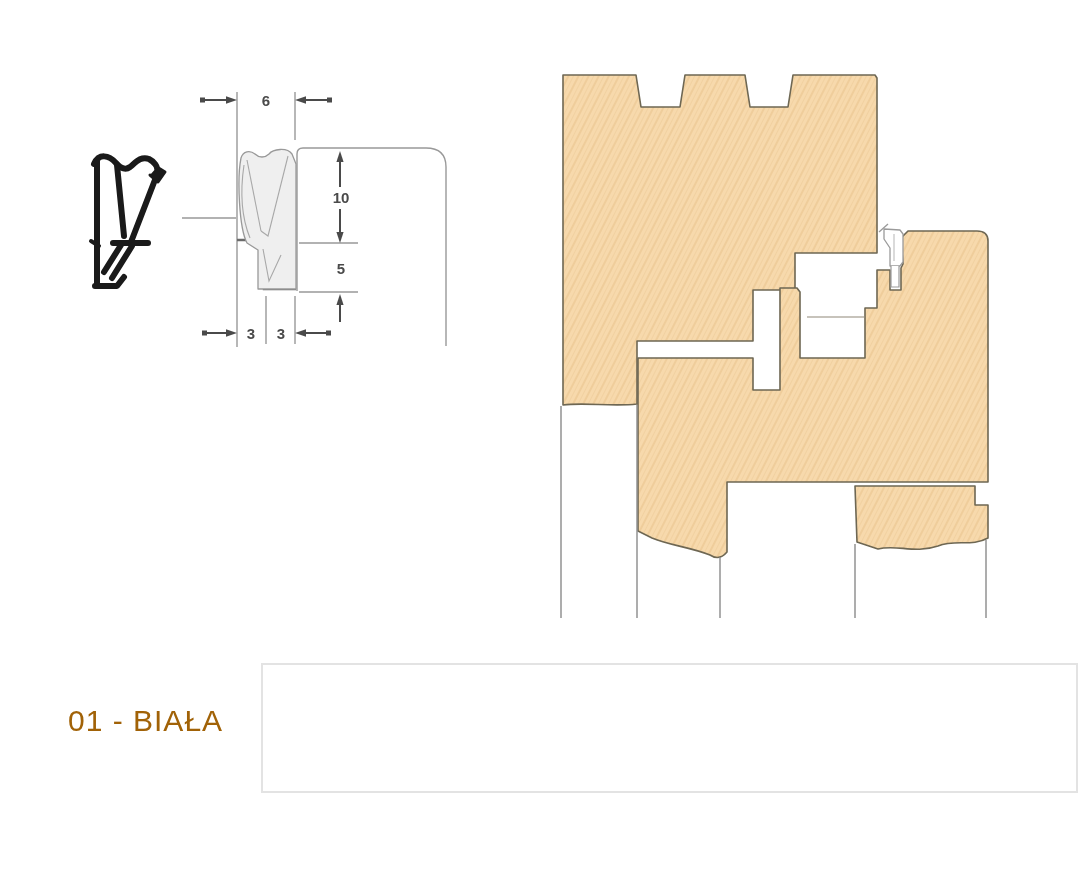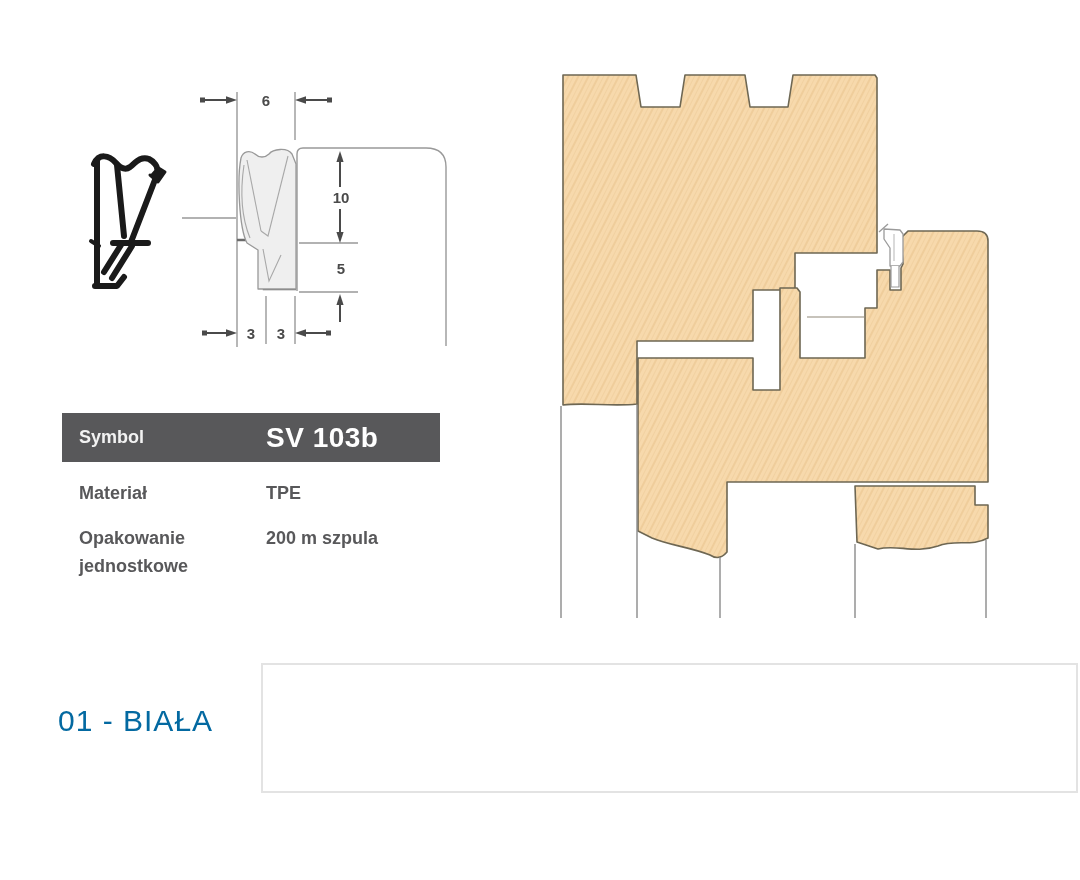--- a/index.html
+++ b/index.html
@@ -10,21 +10,21 @@
   
   #spec-table{left:62px;top:413px;width:378px;}
   .spec-header{display:flex;align-items:center;height:49px;background:#58585a;}
   .spec-header .lbl{width:187px;padding-left:17px;color:#f2f2f2;font-size:18px;font-weight:bold;}
   .spec-header .val{color:#ffffff;font-size:28px;font-weight:bold;letter-spacing:0.5px;}
   .spec-row{display:flex;color:#58585a;font-size:18px;font-weight:bold;margin-top:17px;line-height:28px;}
   .spec-row .lbl{width:187px;padding-left:17px;}
   .spec-row .val{flex:1;}
 
   
-  #variant-label{left:58px;top:704px;font-size:30px;color:#0369a1;letter-spacing:1px;}
+  #variant-label{left:68px;top:704px;font-size:30px;color:#a16207;letter-spacing:1px;}
   #color-swatch{left:261px;top:663px;width:817px;height:130px;background:#ffffff;
                 border:2px solid #e3e3e3;box-sizing:border-box;}
 
   svg text.dim{font-family:"Liberation Sans","DejaVu Sans",sans-serif;font-size:15px;font-weight:bold;
                fill:#4a4a4a;text-anchor:middle;}
 </style>
 </head>
 <body>
 
 <div id="canvas">
@@ -135,34 +135,17 @@
 
     <g stroke="#8a8a8a" stroke-width="1.4" fill="none">
       <path d="M561,406 L561,618"></path>
       <path d="M637,405 L637,618"></path>
       <path d="M720,557 L720,618"></path>
       <path d="M855,544 L855,618"></path>
       <path d="M986,540 L986,618"></path>
     </g>
   </svg>
 
-  <div class="abs" id="spec-table">
-    <div class="spec-header">
-      <span class="lbl">Symbol</span>
-      <span class="val">SV 103b</span>
-    </div>
-    <div class="spec-row">
-      <span class="lbl">Materiał</span>
-      <span class="val">TPE</span>
-    </div>
-    <div class="spec-row">
-      <span class="lbl">
-        <span>Opakowanie</span><br>
-        <span>jednostkowe</span>
-      </span>
-      <span class="val">200 m szpula</span>
-    </div>
-  </div>
 
   <div class="abs" id="variant-label">01 - BIAŁA</div>
   <div class="abs" id="color-swatch" title="01 - BIAŁA"></div>
 
 </div>
 
 </body></html>

